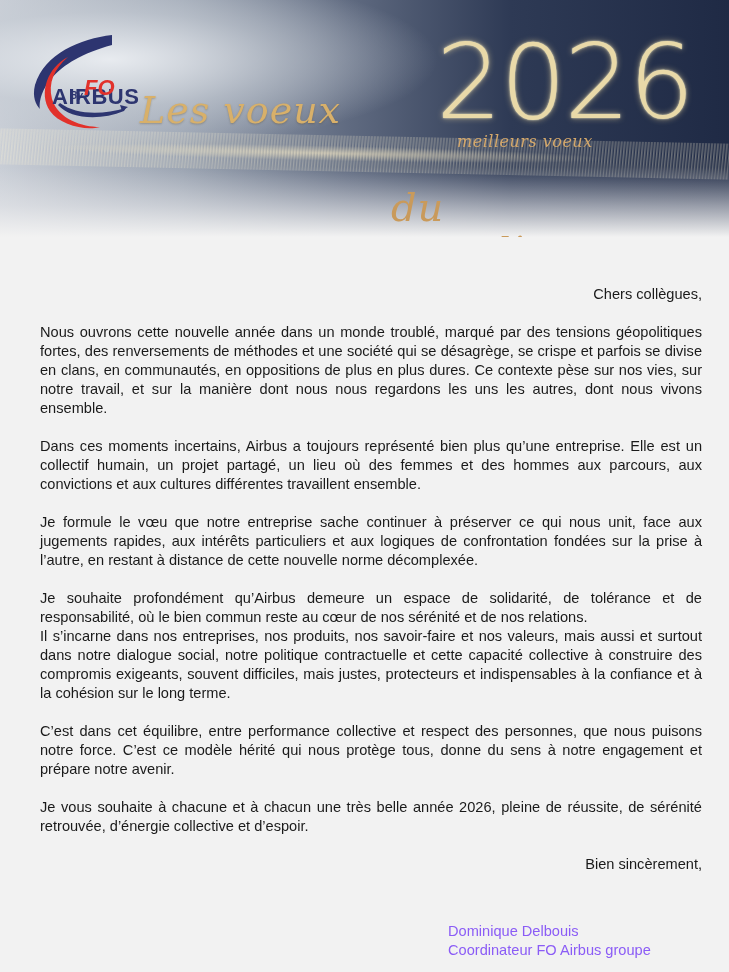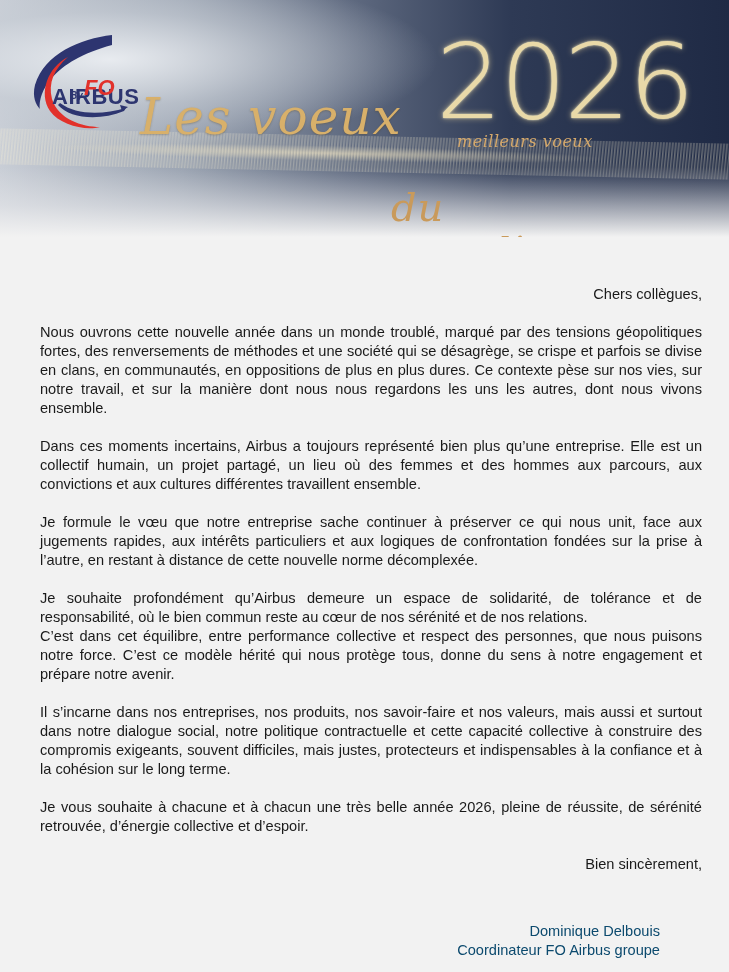--- a/index.html
+++ b/index.html
@@ -48,21 +48,21 @@
     }
     .logo-fo {
       position: absolute; left: 84px; top: 75px;
       font-family: "Liberation Sans", sans-serif; font-style: italic; font-weight: bold;
       font-size: 22px; color: #e2312b;
     }
 
     .title-1 {
       position: absolute; left: 140px; top: 88px;
       font-family: "DejaVu Serif", "Liberation Serif", serif; font-style: italic;
-      font-size: 50px; color: #d8b06a; letter-spacing: 1px;
+      font-size: 38px; color: #d8b06a; letter-spacing: 1px;
       text-shadow: 0 1px 2px rgba(80,60,20,0.3);
     }
     .year {
       position: absolute; left: 436px; top: 30px;
       font-family: "DejaVu Sans", "Liberation Sans", sans-serif; font-weight: 300;
       font-size: 104px; line-height: 104px; color: #e9d9a8; letter-spacing: -2px;
       text-shadow: 0 0 6px rgba(255,230,160,0.6), 0 0 2px rgba(255,255,230,0.9);
     }
     .subtitle {
       position: absolute; left: 457px; top: 132px;
@@ -80,23 +80,23 @@
       position: absolute; left: 40px; top: 285px; width: 662px;
       font-family: "Liberation Sans", "DejaVu Sans", sans-serif;
       font-size: 14.6px; line-height: 19px; color: #1a1a1a;
     }
     .letter p { margin-bottom: 19px; text-align: justify; }
     .letter p.nojust { text-align: right; }
     .letter p.tight { margin-bottom: 0; }
 
     .signature {
       position: absolute; left: 448px; top: 922px; width: 212px;
-      text-align: right;
+      text-align: left;
       font-family: "Liberation Sans", "DejaVu Sans", sans-serif;
-      font-size: 14.6px; line-height: 19px; color: #0c4a6e;
+      font-size: 14.6px; line-height: 19px; color: #8b5cf6;
     }
   </style>
 </head>
 <body>
 
 <div class="header">
   <div class="sparkle"></div>
 
   <div class="logo">
     <svg width="100" height="100" viewBox="0 0 100 100" style="position:absolute;left:0;top:0;">
@@ -115,22 +115,22 @@
   <div class="subtitle">meilleurs voeux</div>
   <div class="title-2">du coordinateur</div>
 </div>
 
 <div class="letter">
   <p class="nojust">Chers collègues,</p>
   <p>Nous ouvrons cette nouvelle année dans un monde troublé, marqué par des tensions géopolitiques fortes, des renversements de méthodes et une société qui se désagrège, se crispe et parfois se divise en clans, en communautés, en oppositions de plus en plus dures. Ce contexte pèse sur nos vies, sur notre travail, et sur la manière dont nous nous regardons les uns les autres, dont nous vivons ensemble.</p>
   <p>Dans ces moments incertains, Airbus a toujours représenté bien plus qu’une entreprise. Elle est un collectif humain, un projet partagé, un lieu où des femmes et des hommes aux parcours, aux convictions et aux cultures différentes travaillent ensemble.</p>
   <p>Je formule le vœu que notre entreprise sache continuer à préserver ce qui nous unit, face aux jugements rapides, aux intérêts particuliers et aux logiques de confrontation fondées sur la prise à l’autre, en restant à distance de cette nouvelle norme décomplexée.</p>
   <p class="tight">Je souhaite profondément qu’Airbus demeure un espace de solidarité, de tolérance et de responsabilité, où le bien commun reste au cœur de nos sérénité et de nos relations.</p>
+  <p>Il s’incarne dans nos entreprises, nos produits, nos savoir-faire et nos valeurs, mais aussi et surtout dans notre dialogue social, notre politique contractuelle et cette capacité collective à construire des compromis exigeants, souvent difficiles, mais justes, protecteurs et indispensables à la confiance et à la cohésion sur le long terme.</p>
   <p>C’est dans cet équilibre, entre performance collective et respect des personnes, que nous puisons notre force. C’est ce modèle hérité qui nous protège tous, donne du sens à notre engagement et prépare notre avenir.</p>
-  <p>Il s’incarne dans nos entreprises, nos produits, nos savoir-faire et nos valeurs, mais aussi et surtout dans notre dialogue social, notre politique contractuelle et cette capacité collective à construire des compromis exigeants, souvent difficiles, mais justes, protecteurs et indispensables à la confiance et à la cohésion sur le long terme.</p>
   <p>Je vous souhaite à chacune et à chacun une très belle année 2026, pleine de réussite, de sérénité retrouvée, d’énergie collective et d’espoir.</p>
   <p class="nojust">Bien sincèrement,</p>
 </div>
 
 <div class="signature">
   <div>Dominique Delbouis</div>
   <div>Coordinateur FO Airbus groupe</div>
 </div>
 
 </body></html>

